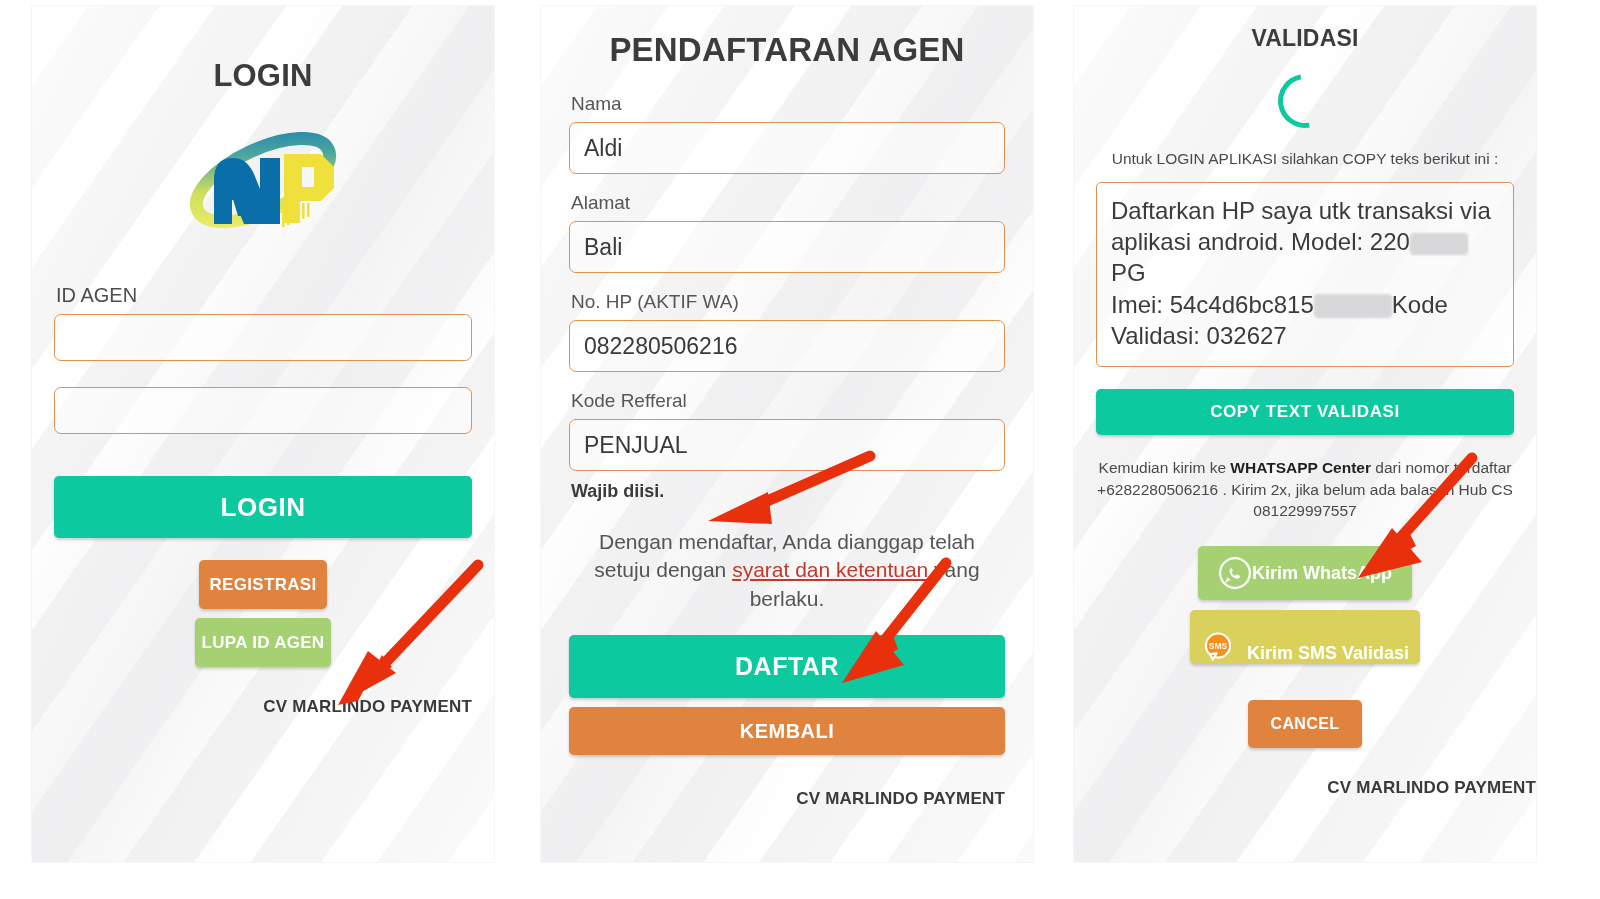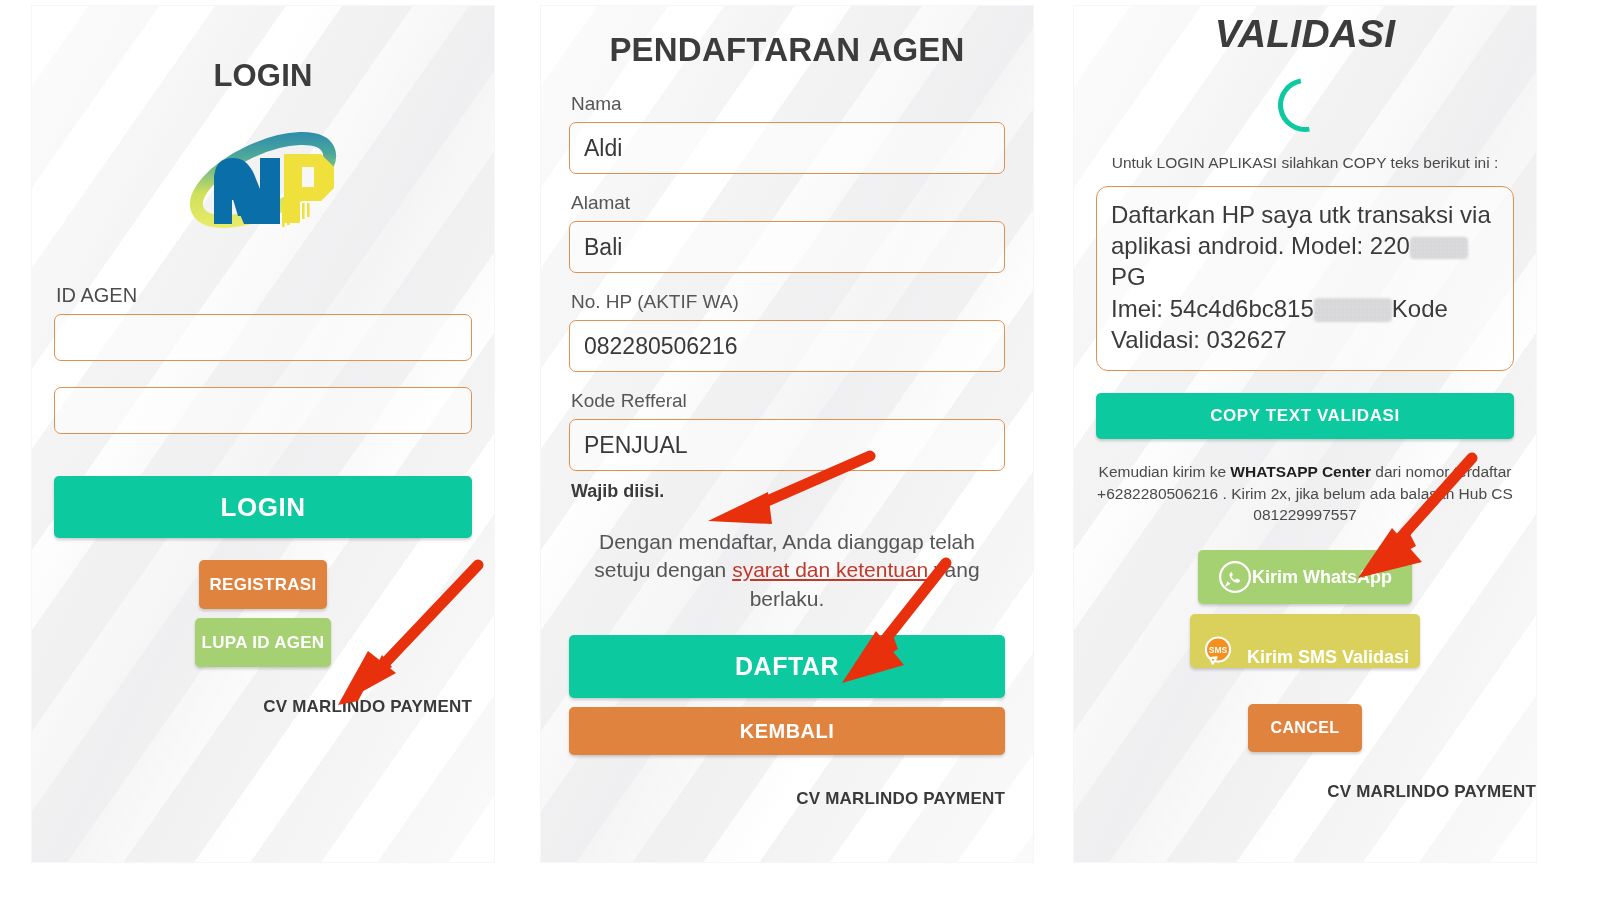--- a/index.html
+++ b/index.html
@@ -36,21 +36,21 @@
   #panel-login{left:32px;width:462px;}
   #panel-register{left:541px;width:492px;}
   #panel-validasi{left:1074px;width:462px;}
 
   .scr-title{
     text-align:center;font-weight:bold;color:#3c3c3c;
     letter-spacing:.2px;
   }
   #title-login{font-size:31px;margin-top:52px;}
   #title-register{font-size:33px;margin-top:25px;}
-  #title-validasi{font-size:39px;margin-top:6px;font-style:italic;}
+  #title-validasi{font-size:23px;margin-top:19px;}
 
   
   .logo-wrap{display:flex;justify-content:center;margin-top:26px;}
 
   
   .field-label{
     color:#565656;font-size:19px;margin:0 0 7px 2px;
   }
   #panel-login .field-label{font-size:20px;color:#4d4d4d;}
   .field-box{
@@ -107,21 +107,21 @@
     border:5px solid #0cc9a0;
     border-top-color:transparent;border-right-color:transparent;
     transform:rotate(35deg);
     box-sizing:border-box;
   }
   .val-hint{
     text-align:center;font-size:15.5px;color:#4a4a4a;margin-top:22px;padding:0 10px;
   }
   .val-textbox{
     margin:14px 22px 0 22px;
-    border:1.6px solid #e09152;border-radius:12px;
+    border:1.6px solid #e09152;border-radius:5px;
     background:rgba(255,255,255,.55);
     padding:12px 14px 15px 14px;
     font-size:24px;color:#3b3b3c;line-height:1.3;
     position:relative;
   }
   .redact{
     display:inline-block;vertical-align:middle;
     background:
       repeating-linear-gradient(0deg,rgba(0,0,0,.045) 0 2px,rgba(0,0,0,0) 2px 4px),
       repeating-linear-gradient(90deg,rgba(0,0,0,.045) 0 2px,rgba(0,0,0,0) 2px 4px),

